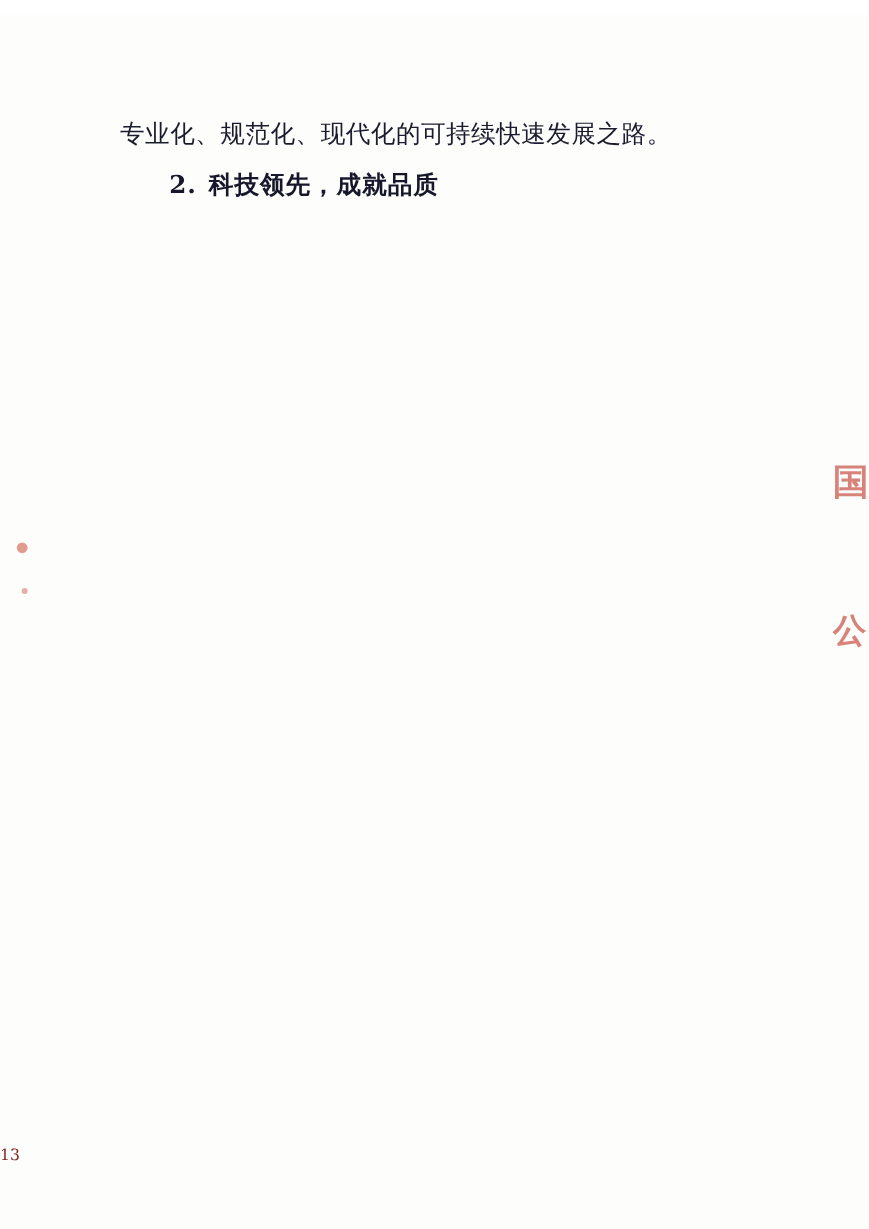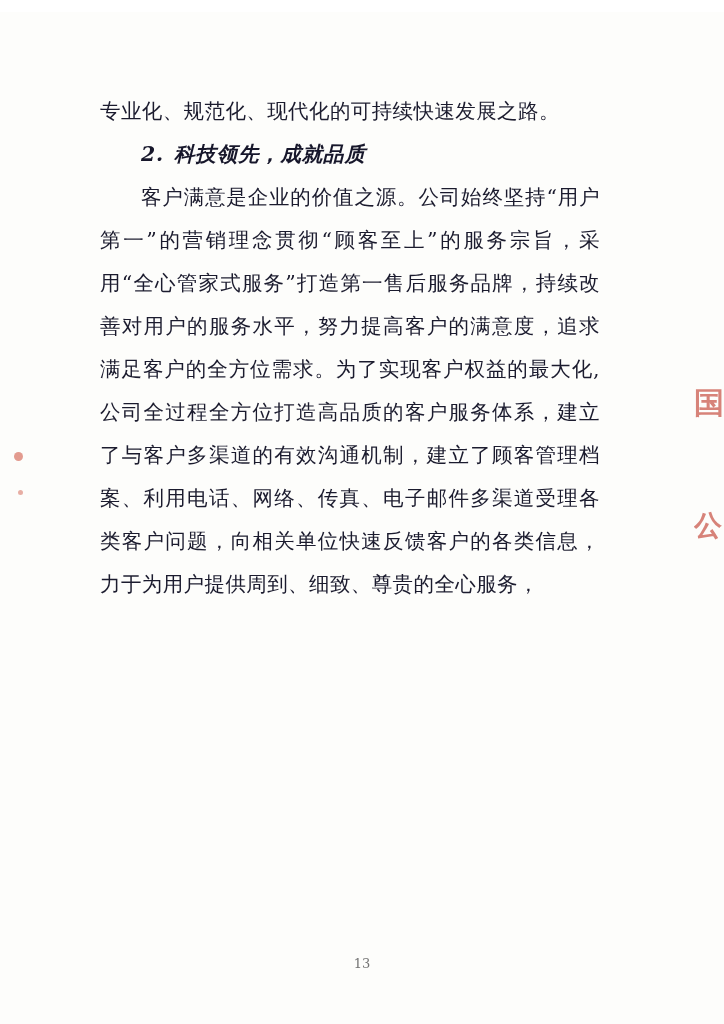--- a/index.html
+++ b/index.html
@@ -45,33 +45,31 @@
   }
   .heading {
     font-size: 20.5px;
     line-height: 43px;
     color: #17172b;
     font-weight: bold;
     margin: 0;
     padding-left: 41px;
     letter-spacing: 0.8px;
     font-family: "DejaVu Serif", serif;
-    font-style: italic;
   }
   .heading .num {
     margin-right: 10px;
   }
   .page-number {
     position: absolute;
     left: 0;
     top: 944px;
     width: 724px;
-    text-align: center;
     font-size: 13px;
-    color: #737373;
+    color: #7f1d1d;
     font-family: "DejaVu Serif", serif;
   }
   
   .seal {
     position: absolute;
     pointer-events: none;
     opacity: 0.62;
     color: #c0392b;
     font-family: "DejaVu Serif", serif;
     font-weight: bold;
@@ -124,21 +122,20 @@
   <div class="content">
 
     <p class="para first-line-cont">专业化、规范化、现代化的可持续快速发展之路。</p>
 
     <h3 class="heading">
       <span class="num">2.</span><span>科技领先，成就品质</span>
     </h3>
 
 
 
-    <p class="para indent">客户满意是企业的价值之源。公司始终坚持“用户第一”的营销理念贯彻“顾客至上”的服务宗旨，采用“全心管家式服务”打造第一售后服务品牌，持续改善对用户的服务水平，努力提高客户的满意度，追求满足客户的全方位需求。为了实现客户权益的最大化,公司全过程全方位打造高品质的客户服务体系，建立了与客户多渠道的有效沟通机制，建立了顾客管理档案、利用电话、网络、传真、电子邮件多渠道受理各类客户问题，向相关单位快速反馈客户的各类信息，力于为用户提供周到、细致、尊贵的全心服务，</p>
   </div>
 
   <div class="seal seal-top">国</div>
   <div class="seal seal-bottom">公</div>
   <div class="seal-dot"></div>
   <div class="seal-dot2"></div>
 
   <div class="page-number">13</div>
 </div>
 

